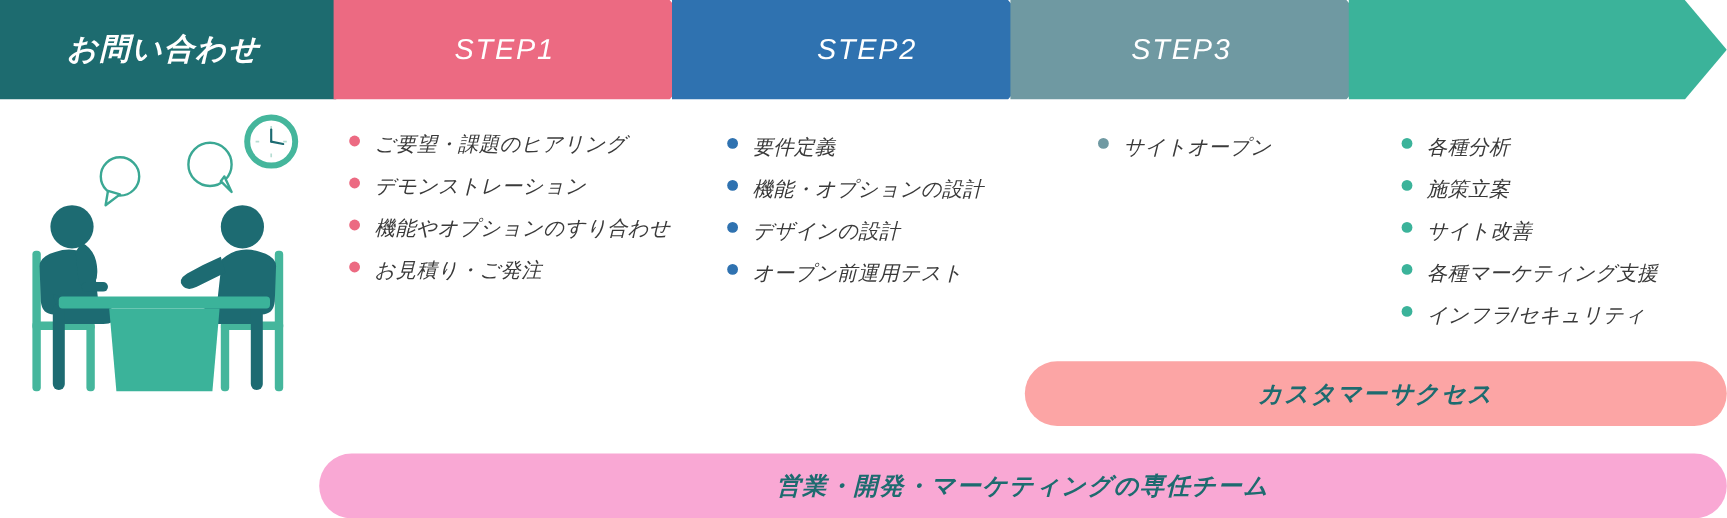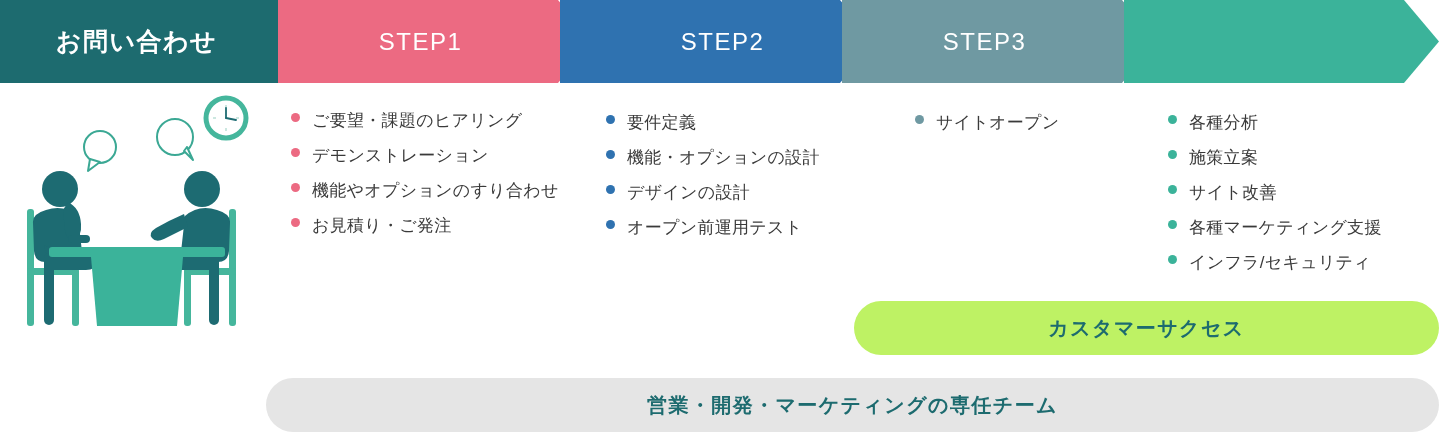--- a/index.html
+++ b/index.html
@@ -13,20 +13,21 @@
     height: 432px;
     overflow: hidden;
     position: relative;
     color: #333;
   }
 
   #root {
     position: relative;
     width: 1269px;
     height: 432px;
+    font-style: italic;
   }
 
   
   .chevron-bar {
     position: absolute;
     left: 0;
     top: 0;
     width: 1439px;
     height: 83px;
   }
@@ -291,21 +292,21 @@
           <span>各種マーケティング支援</span>
         </li>
         <li class="bullet-item">
           <span class="bullet-dot" style="background:#3bb39a;"></span>
           <span>インフラ/セキュリティ</span>
         </li>
       </ul>
     </div>
   </div>
 
-  <div class="pill" id="pill-cs" style="background:#bef264;">
+  <div class="pill" id="pill-cs" style="background:#fca5a5;">
     <span class="pill-label" style="color:#1d6b6f;">カスタマーサクセス</span>
   </div>
 
-  <div class="pill" id="pill-team" style="background:#e5e5e5;">
+  <div class="pill" id="pill-team" style="background:#f9a8d4;">
     <span class="pill-label" style="color:#1d6b6f;">営業・開発・マーケティングの専任チーム</span>
   </div>
 
 </div>
 
 </body></html>

